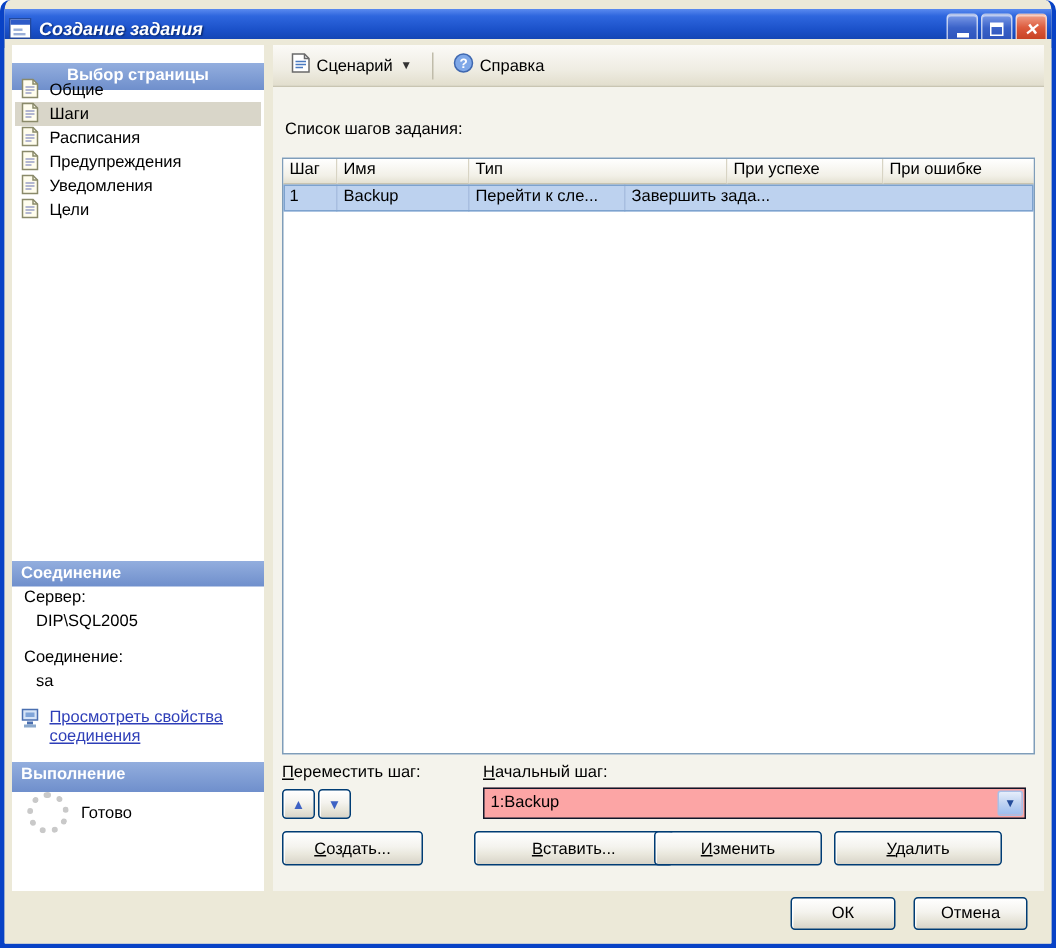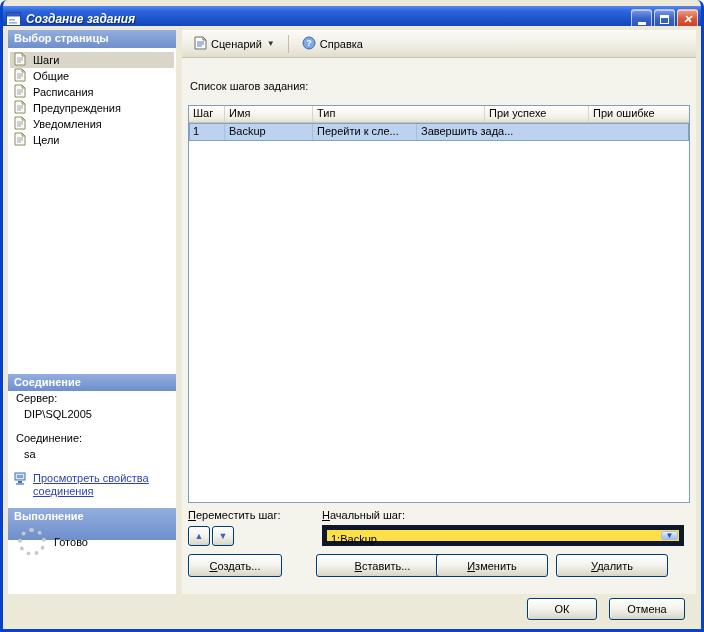--- a/index.html
+++ b/index.html
@@ -36,21 +36,21 @@
   
   .body{ position:absolute; top:26px; left:0; right:0; bottom:0; background:#ECE9D8; }
 
   
   .sidebar{ position:absolute; left:5px; top:4px; width:168px; height:564px; background:#fff; }
   .section-header{
     position:absolute; left:0; right:0; height:18px;
     background:linear-gradient(to bottom,#93AEDE 0%,#6F8FCC 100%);
     color:#fff; font-weight:bold; padding:2px 6px 0 6px;
   }
-  .sh1{ top:0; } .sh2{ top:344px; height:17px; } .sh3{ top:478px; height:32px; }
+  .sh1{ top:12px;text-align:center; } .sh2{ top:344px; height:17px; } .sh3{ top:478px; height:20px; }
 
   .page-list{ position:absolute; top:22px; left:2px; right:2px; }
   .page-item{ height:16px; display:flex; align-items:center; gap:4px; padding-left:4px; cursor:default; }
   .page-item.selected{ background:#D9D6C9; }
   .page-item .lbl{ padding:0 3px; }
 
   .side-label{ position:absolute; left:8px; }
   .side-value{ position:absolute; left:16px; }
   .lab-server{ top:362px; } .val-server{ top:378px; }
   .lab-conn{ top:402px; } .val-conn{ top:418px; }
@@ -98,21 +98,21 @@
     border:1px solid #003C74; border-radius:3px;
     background:linear-gradient(to bottom,#FFFFFF 0%,#F4F3EE 45%,#E9E7DC 70%,#D8D4C8 100%);
     box-shadow:inset 1px 1px 0 rgba(255,255,255,.85);
     font-family:"Liberation Sans", sans-serif; font-size:11px; color:#000; cursor:default;
   }
   .arrow-btn{ position:absolute; top:496px; width:22px; height:20px; color:#3E62C4; font-size:9px; line-height:1; }
   .btn-up{ left:6px; } .btn-down{ left:30px; }
 
   .combo{
     position:absolute; left:140px; top:495px; width:362px; height:21px;
-    background:#fde047; border:5px solid #0f172a; cursor:default;
+    background:#fca5a5; border:1px solid #0f172a; cursor:default;
   }
   .combo-text{ position:absolute; left:4px; top:3px; }
   .combo-btn{
     position:absolute; right:1px; top:1px; bottom:1px; width:17px; border-radius:2px;
     background:linear-gradient(to bottom,#E6EEFB 0%,#BFD3F2 50%,#9EBEEF 100%);
     border:1px solid #A8C0E8; color:#244C9A; font-size:8px;
     display:flex; align-items:center; justify-content:center;
   }
 
   .row-btn{ position:absolute; top:524px; height:23px; }
@@ -154,35 +154,35 @@
     </span>
   </div>
 
   <div class="body">
 
     <div class="sidebar">
 
       <div class="section-header sh1">Выбор страницы</div>
 
       <div class="page-list">
+        <div class="page-item">
+          <span><svg width="12" height="14" viewBox="0 0 12 14">
+                <path d="M1 1 h7 l3 3 v9 h-10 z" fill="#FFFDEE" stroke="#8A8A6A"></path>
+                <path d="M8 1 v3 h3" fill="none" stroke="#8A8A6A"></path>
+                <path d="M3 6 h6 M3 8 h6 M3 10 h4" stroke="#9AA0C8"></path>
+              </svg></span>
+          <span class="lbl">Общие</span>
+        </div>
         <div class="page-item selected">
           <span><svg width="12" height="14" viewBox="0 0 12 14">
                 <path d="M1 1 h7 l3 3 v9 h-10 z" fill="#FFFDEE" stroke="#8A8A6A"></path>
                 <path d="M8 1 v3 h3" fill="none" stroke="#8A8A6A"></path>
                 <path d="M3 6 h6 M3 8 h6 M3 10 h4" stroke="#9AA0C8"></path>
               </svg></span>
           <span class="lbl">Шаги</span>
-        </div>
-        <div class="page-item">
-          <span><svg width="12" height="14" viewBox="0 0 12 14">
-                <path d="M1 1 h7 l3 3 v9 h-10 z" fill="#FFFDEE" stroke="#8A8A6A"></path>
-                <path d="M8 1 v3 h3" fill="none" stroke="#8A8A6A"></path>
-                <path d="M3 6 h6 M3 8 h6 M3 10 h4" stroke="#9AA0C8"></path>
-              </svg></span>
-          <span class="lbl">Общие</span>
         </div>
         <div class="page-item">
           <span><svg width="12" height="14" viewBox="0 0 12 14">
                 <path d="M1 1 h7 l3 3 v9 h-10 z" fill="#FFFDEE" stroke="#8A8A6A"></path>
                 <path d="M8 1 v3 h3" fill="none" stroke="#8A8A6A"></path>
                 <path d="M3 6 h6 M3 8 h6 M3 10 h4" stroke="#9AA0C8"></path>
               </svg></span>
           <span class="lbl">Расписания</span>
         </div>
         <div class="page-item">

